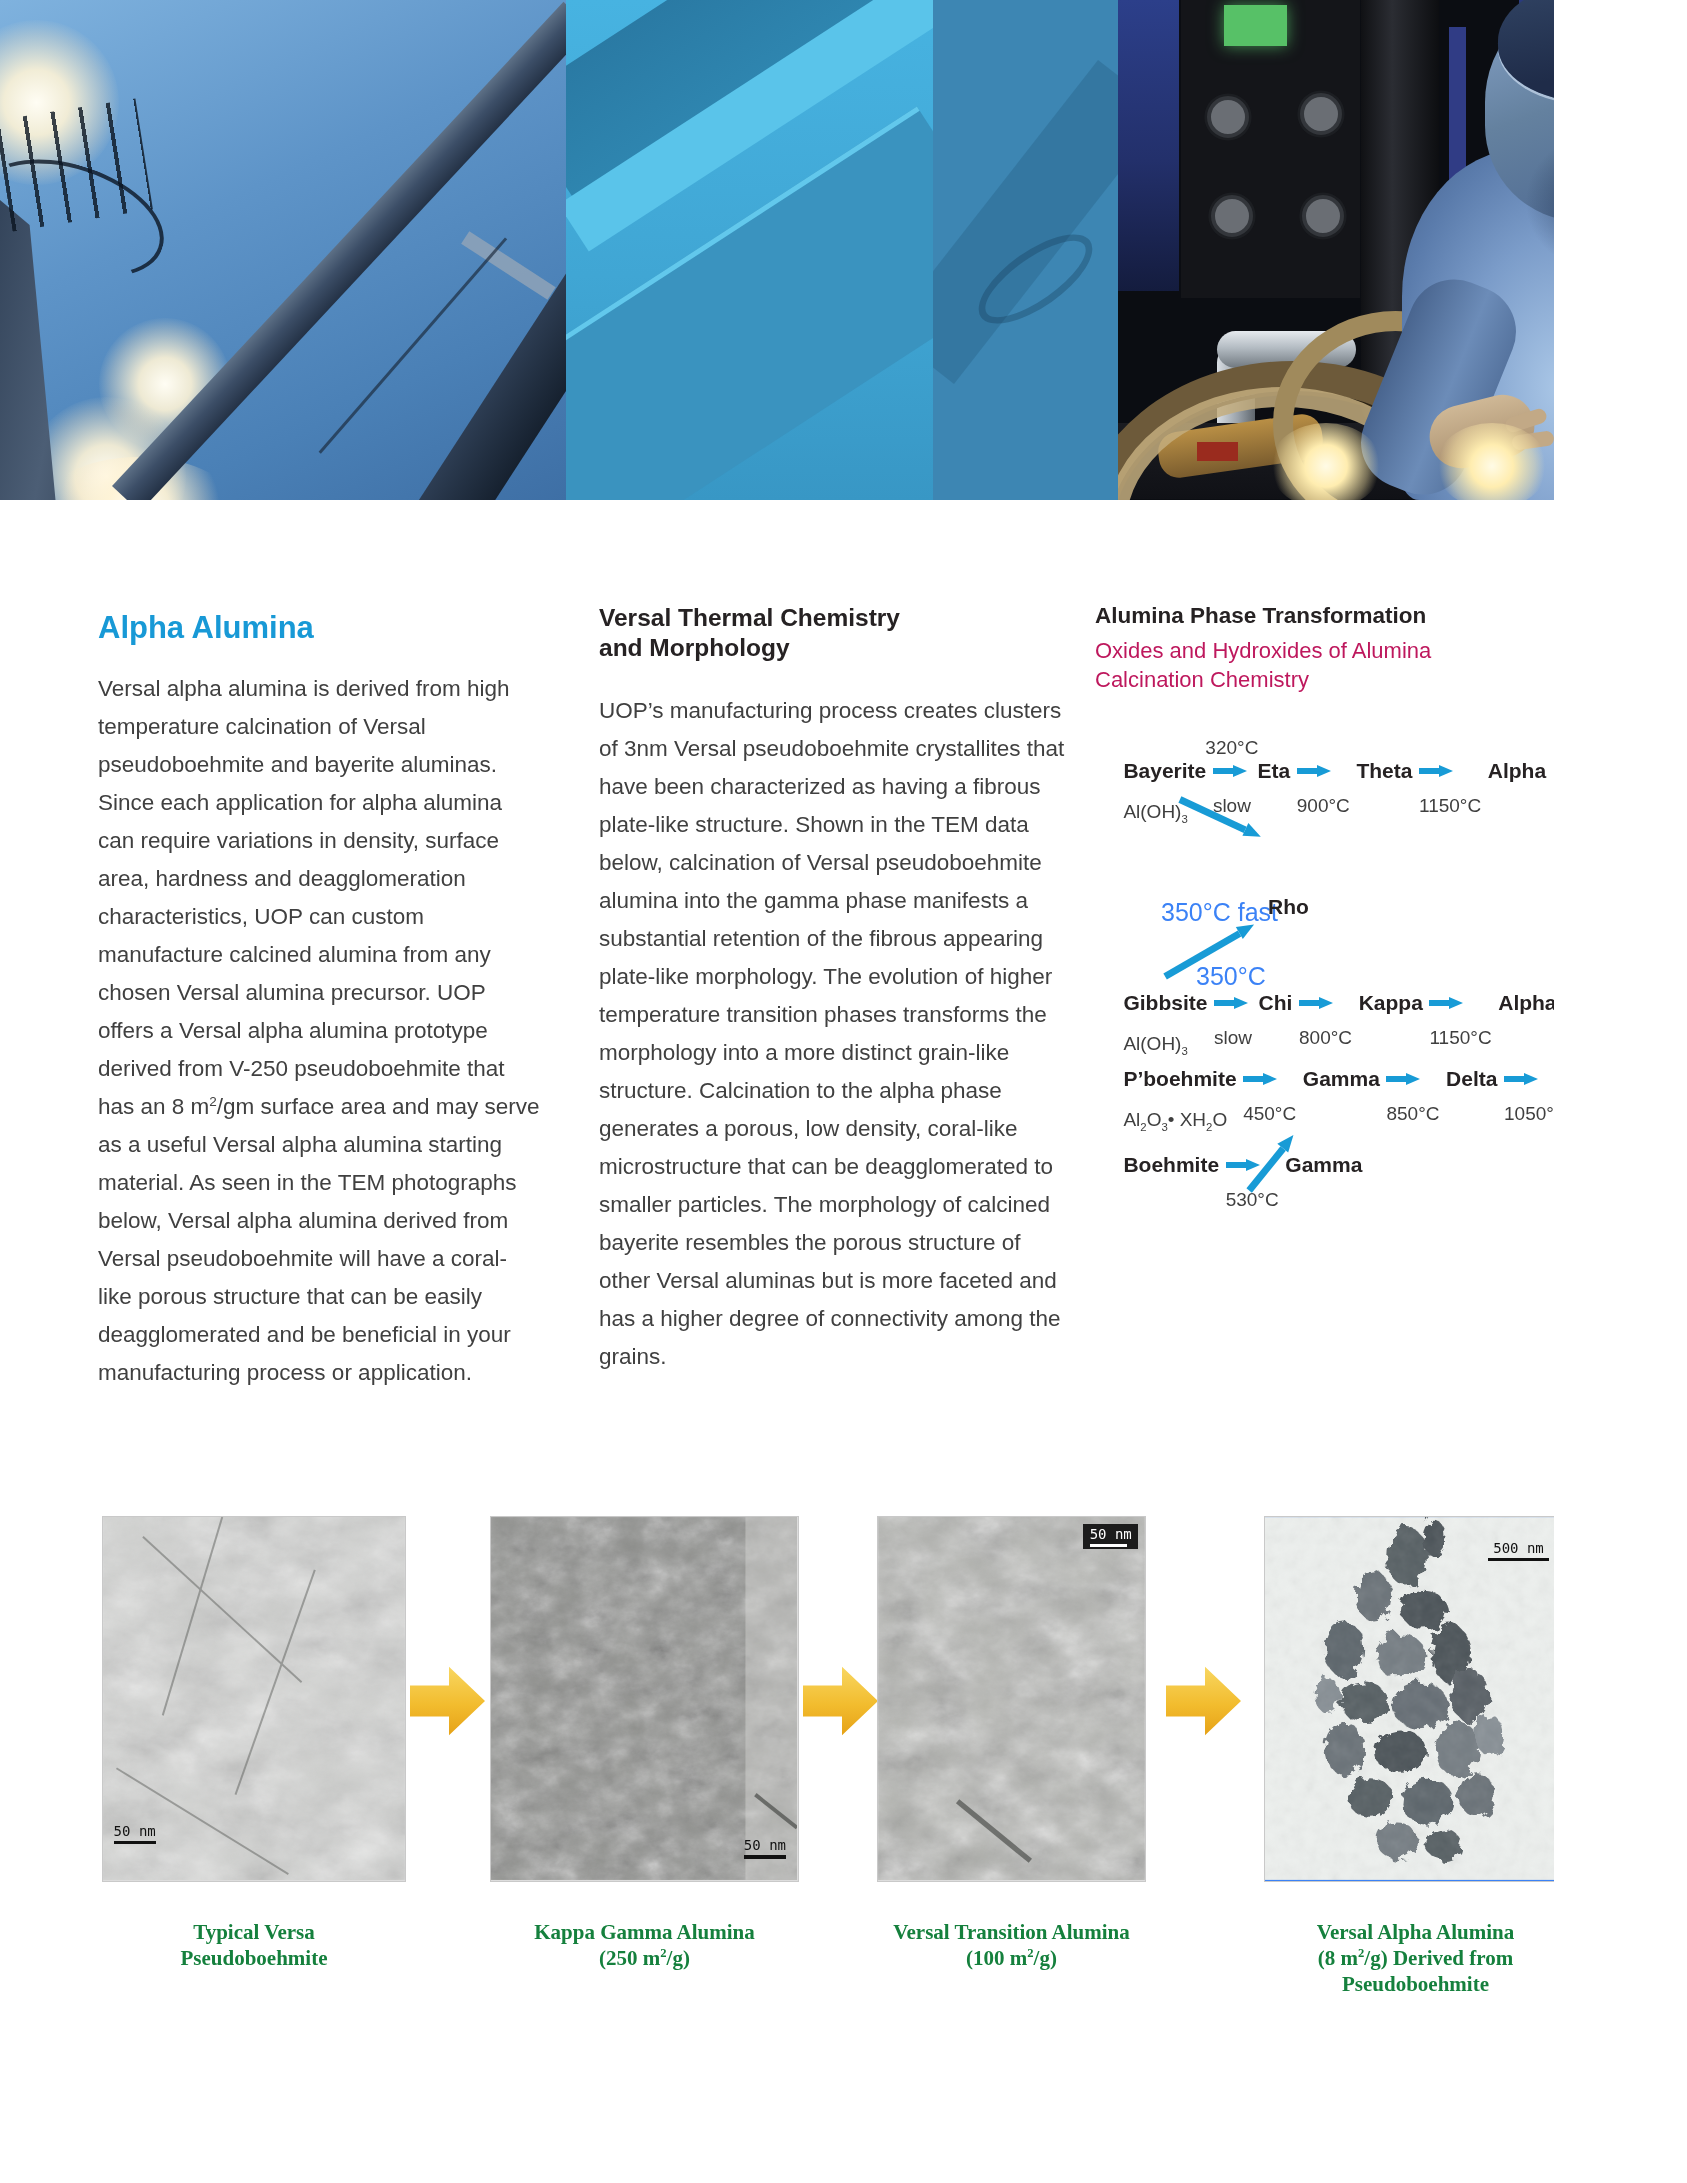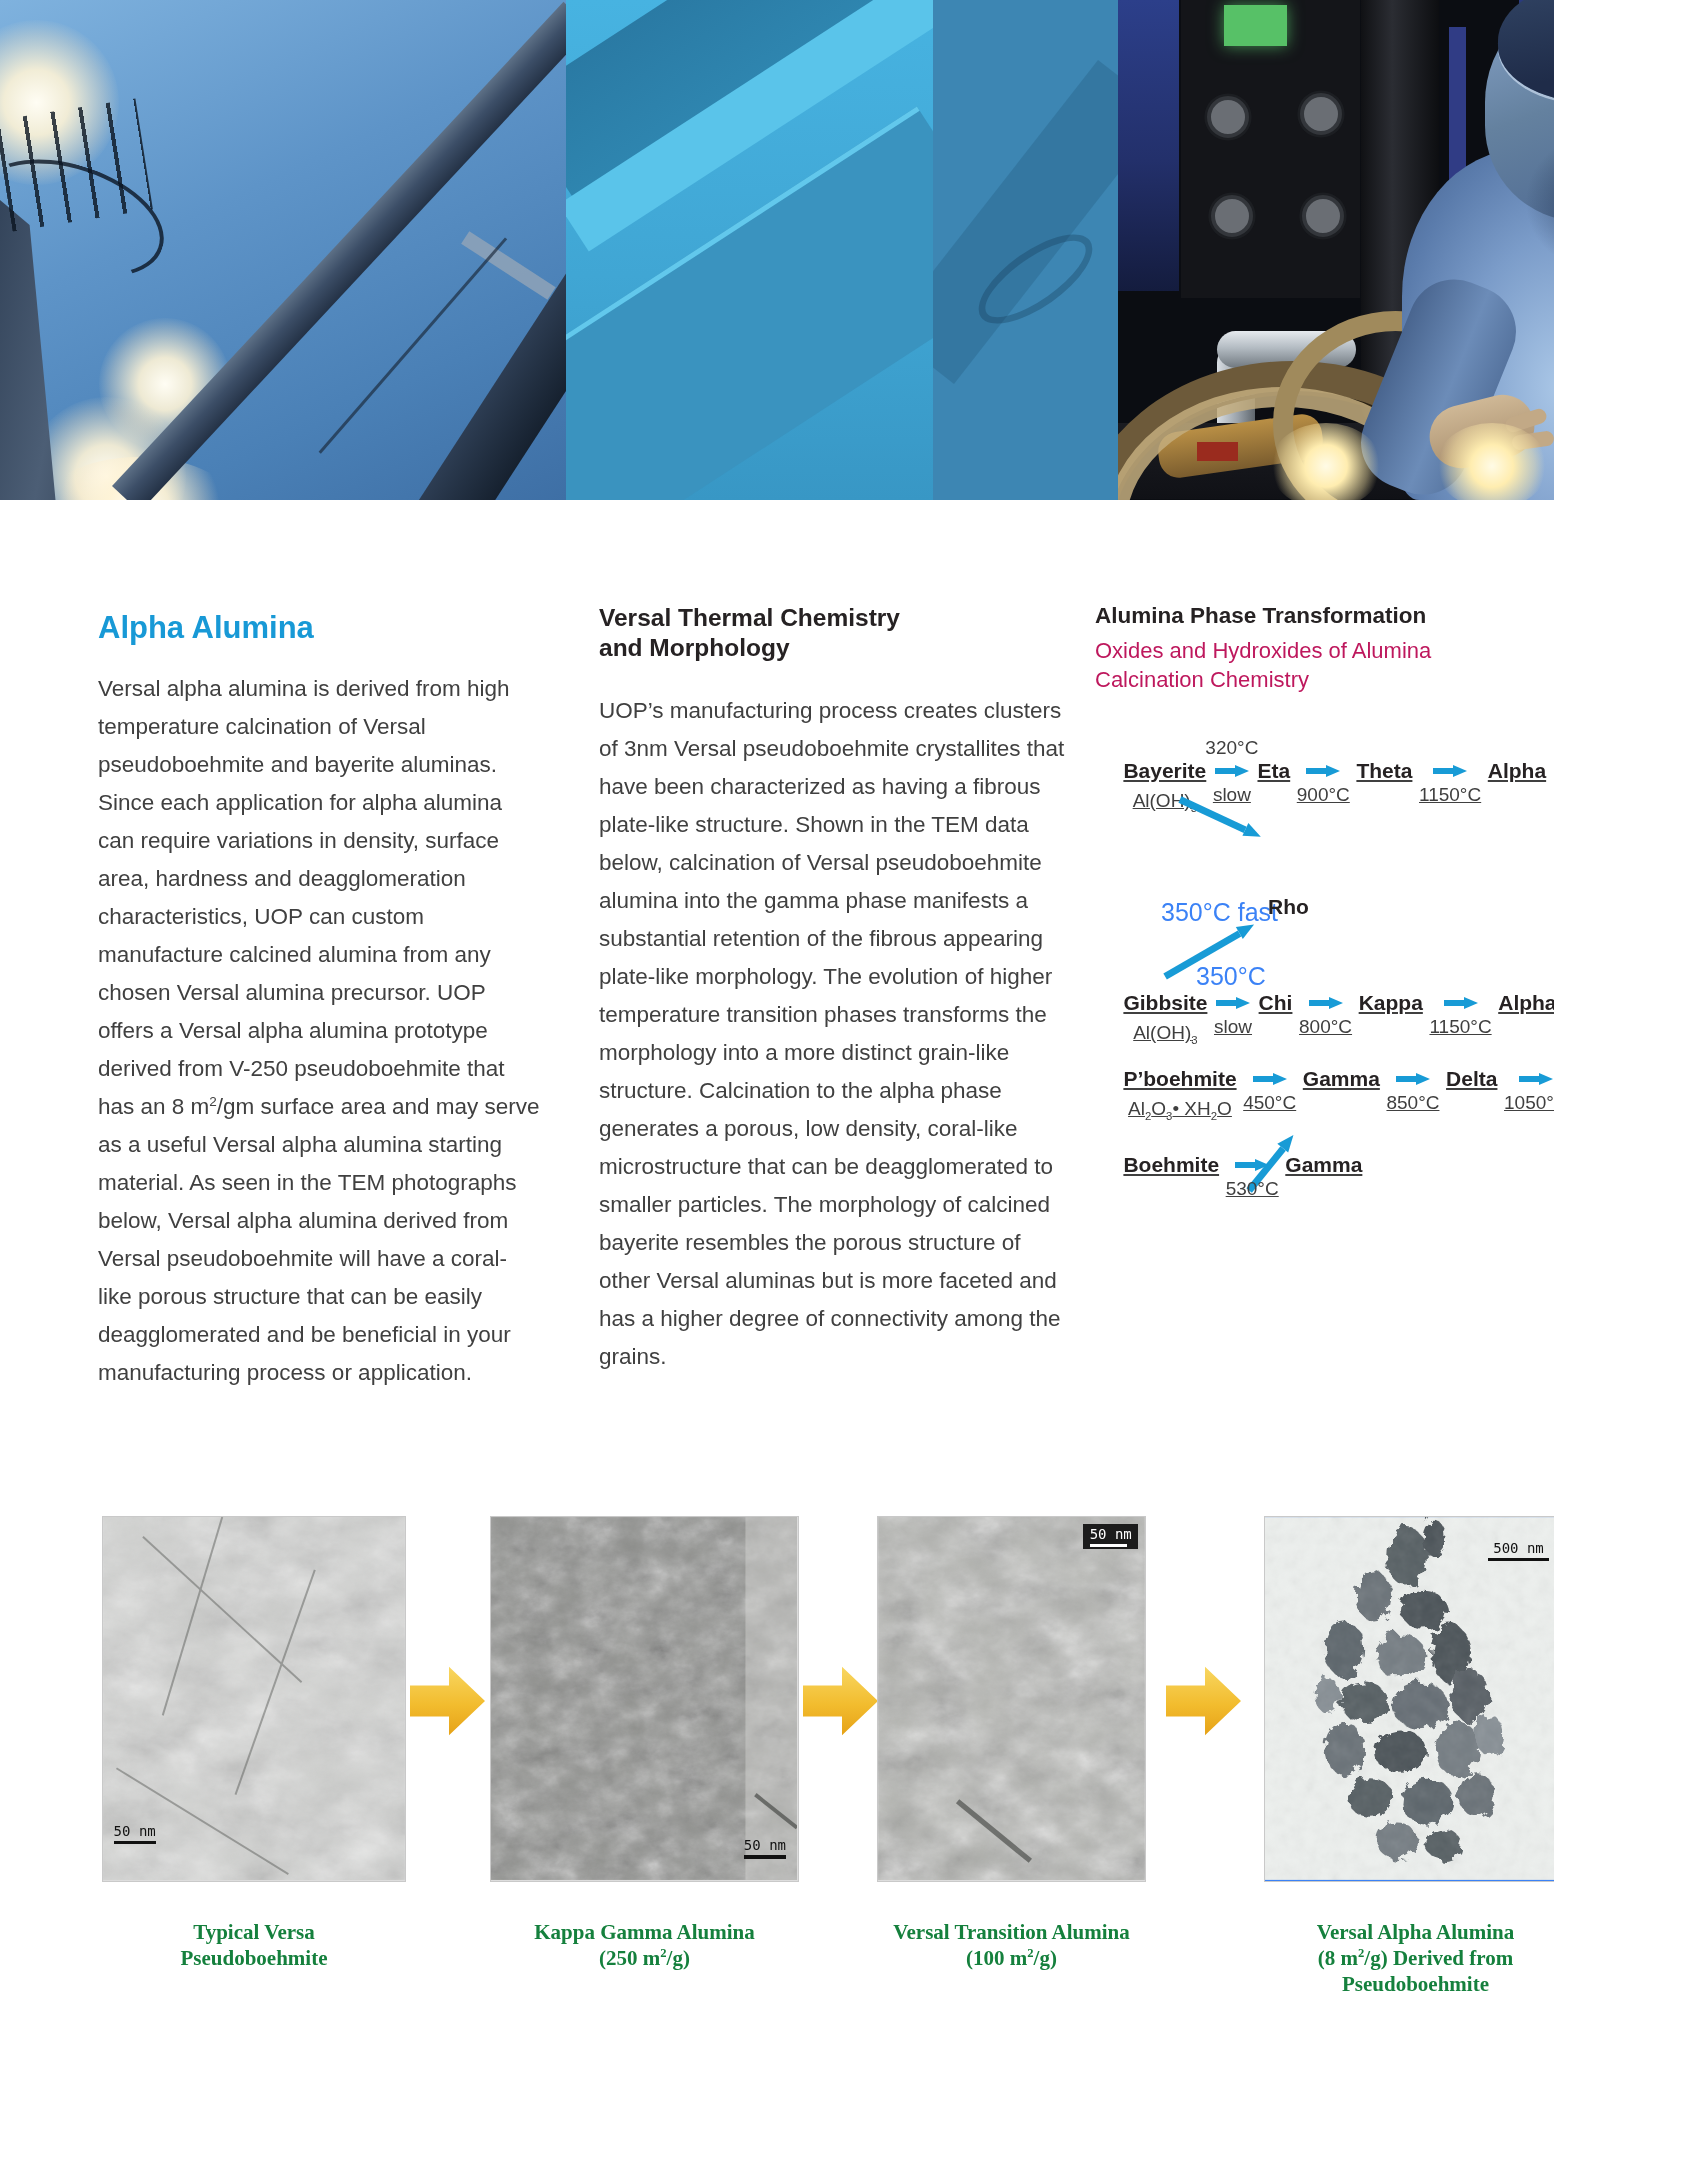--- a/index.html
+++ b/index.html
@@ -88,21 +88,21 @@
   .midhead{position:absolute;left:599px;top:603px;font-size:24.5px;line-height:30px;font-weight:700;color:#262223;}
   .midbody{position:absolute;left:599px;top:692px;width:466px;}
   .rtitle{position:absolute;left:1095px;top:603px;font-size:22.5px;font-weight:700;color:#262223;}
   .rsub{position:absolute;left:1095px;top:636px;font-size:22px;line-height:29px;color:#be185d;}
   sup{font-size:60%;vertical-align:super;line-height:0;}
   sub{font-size:60%;vertical-align:sub;line-height:0;}
 
   
   .diagram{position:absolute;left:1095px;top:599px;width:549px;height:523px;}
   .prow{position:absolute;display:flex;gap:6.6px;align-items:flex-start;}
-  .pstack,.astack{display:flex;flex-direction:column;align-items:center;gap:7px;text-decoration:underline;}
+  .pstack,.astack{display:flex;flex-direction:column;align-items:flex-start;gap:18px;}
   .astack{position:relative;padding-top:6px;}
   .phase{font-size:21px;font-weight:700;color:#262223;white-space:nowrap;}
   .plabel,.alabel{font-size:19px;color:#3f3f3f;white-space:nowrap;}
   .atop{position:absolute;top:-22.5px;left:50%;transform:translateX(-50%);font-size:19px;color:#3f3f3f;white-space:nowrap;}
   .harrow{width:34px;height:12px;position:relative;}
   .harrow .sh{position:absolute;left:0;top:3.3px;width:22px;height:5.3px;background:#189bd6;}
   .harrow .hd{position:absolute;left:20px;top:0;width:0;height:0;border-left:14.6px solid #189bd6;
               border-top:6px solid transparent;border-bottom:6px solid transparent;}
   .dlabel{position:absolute;font-size:25px;color:#3b82f6;white-space:nowrap;}
   .drho{position:absolute;font-size:21px;font-weight:700;color:#262223;}

